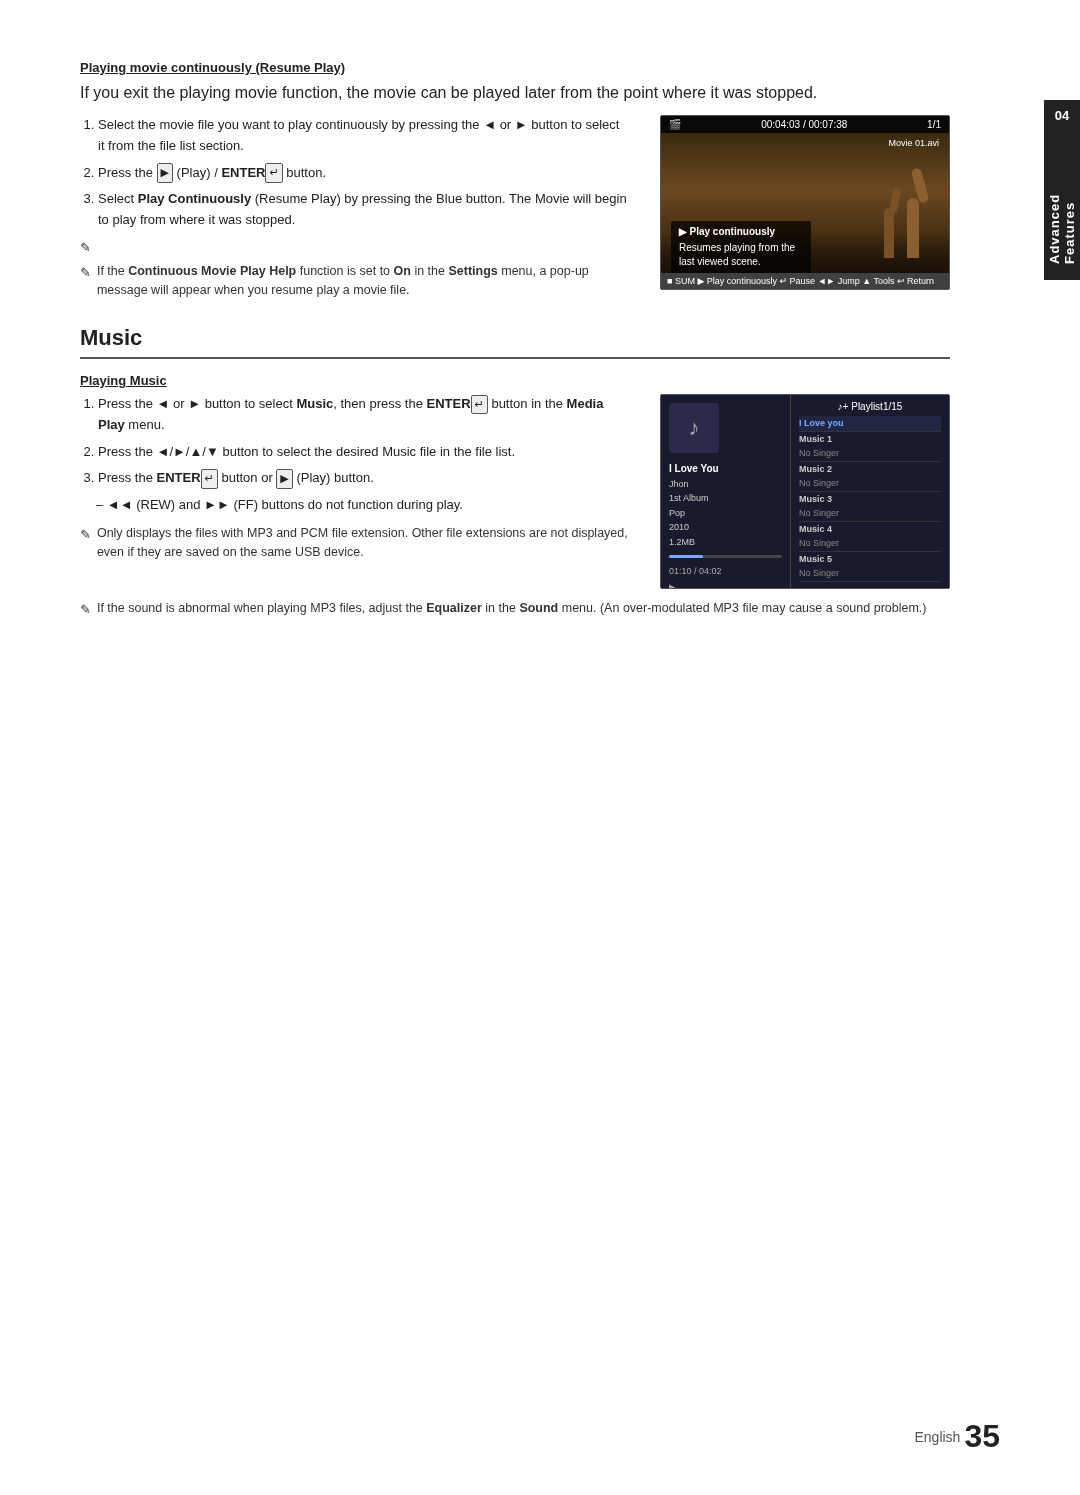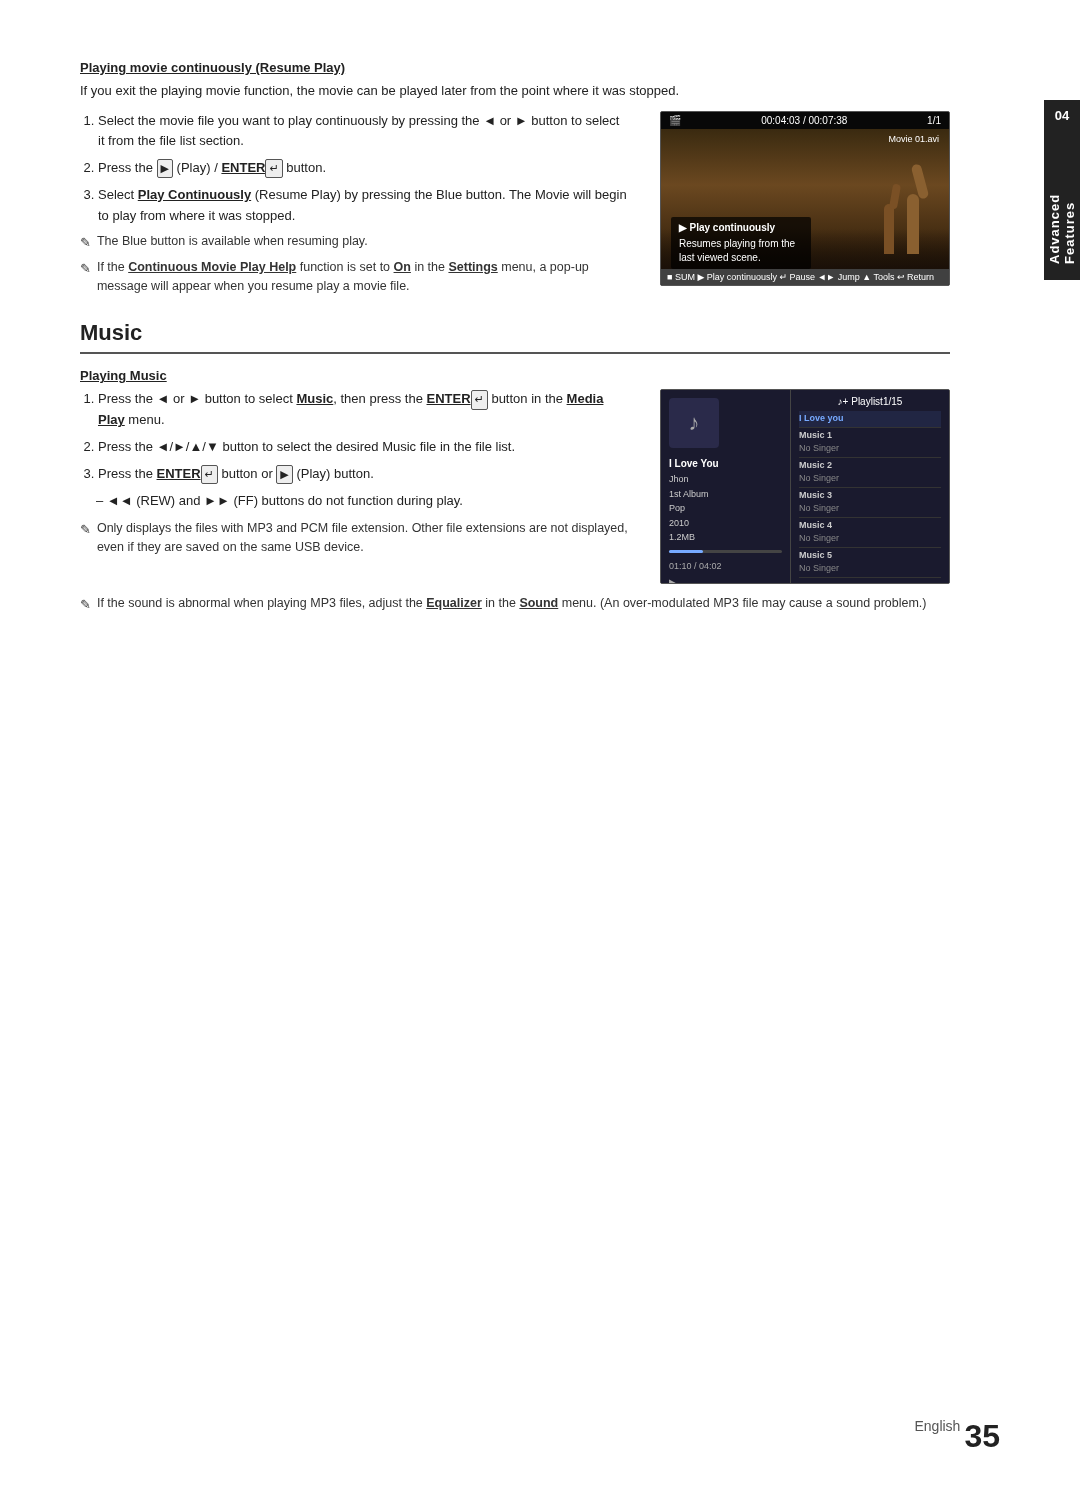--- a/index.html
+++ b/index.html
@@ -57,21 +57,21 @@
 
     
     .section-heading {
       font-size: 13px;
       font-weight: bold;
       margin-bottom: 6px;
       text-decoration: underline;
     }
 
     .intro-text {
-      font-size: 13px;
+      font-size: 16px;
       margin-bottom: 10px;
       line-height: 1.5;
     }
 
     
     .two-col {
       display: flex;
       gap: 31px;
       margin-bottom: 10px;
     }
@@ -265,21 +265,21 @@
       font-size: 22px;
       font-weight: bold;
       color: #222;
       border-bottom: 2px solid #555;
       padding-bottom: 6px;
       margin-bottom: 14px;
       margin-top: 20px;
     }
 
     
-    strong { font-weight: bold; text-decoration: underline; }
+    strong { font-weight: bold; }
 
     
     .btn-inline {
       display: inline-block;
       border: 1px solid #555;
       border-radius: 2px;
       padding: 0px 3px;
       font-size: 11px;
       background: #eee;
       color: #222;
@@ -287,21 +287,21 @@
     }
 
     
     .footer {
       position: absolute;
       bottom: 40px;
       right: 80px;
       font-size: 14px;
       color: #555;
       display: flex;
-      align-items: flex-start;
+      align-items: center;
       gap: 4px;
     }
 
     .footer-page {
       font-size: 32px;
       font-weight: bold;
       color: #222;
     }
 
     .sub-list {
@@ -335,21 +335,20 @@
 
       <div class="two-col">
         <div class="col-left">
           <ol>
             <li>Select the movie file you want to play continuously by pressing the ◄ or ► button to select it from the file list section.</li>
             <li>Press the <span class="btn-inline">▶</span> (Play) / <strong>ENTER</strong><span class="btn-inline">↵</span> button.</li>
             <li>Select <strong>Play Continuously</strong> (Resume Play) by pressing the Blue button. The Movie will begin to play from where it was stopped.</li>
           </ol>
           <div class="note" style="margin-top:6px;">
             <span class="note-icon">✎</span>
-            <span class="note-text">The Blue button is available when resuming play.</span>
           </div>
           <div class="note">
             <span class="note-icon">✎</span>
             <span class="note-text">If the <strong>Continuous Movie Play Help</strong> function is set to <strong>On</strong> in the <strong>Settings</strong> menu, a pop-up message will appear when you resume play a movie file.</span>
           </div>
         </div>
         <div class="col-right">
           <div class="screenshot-box">
             <div class="movie-top-bar">
               <span>🎬</span>

